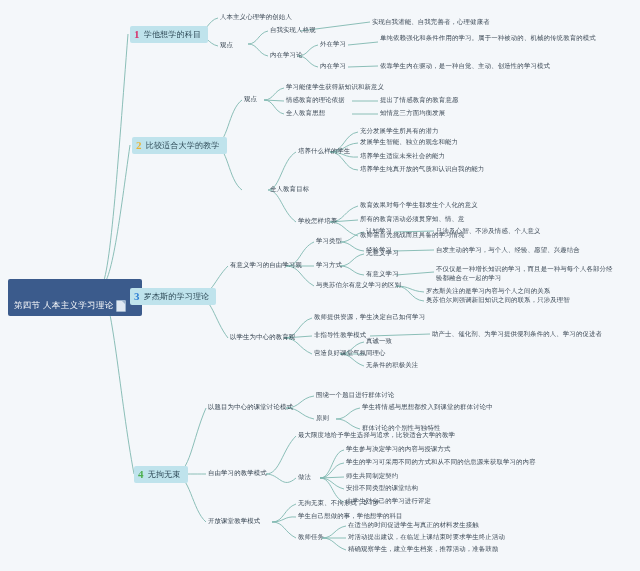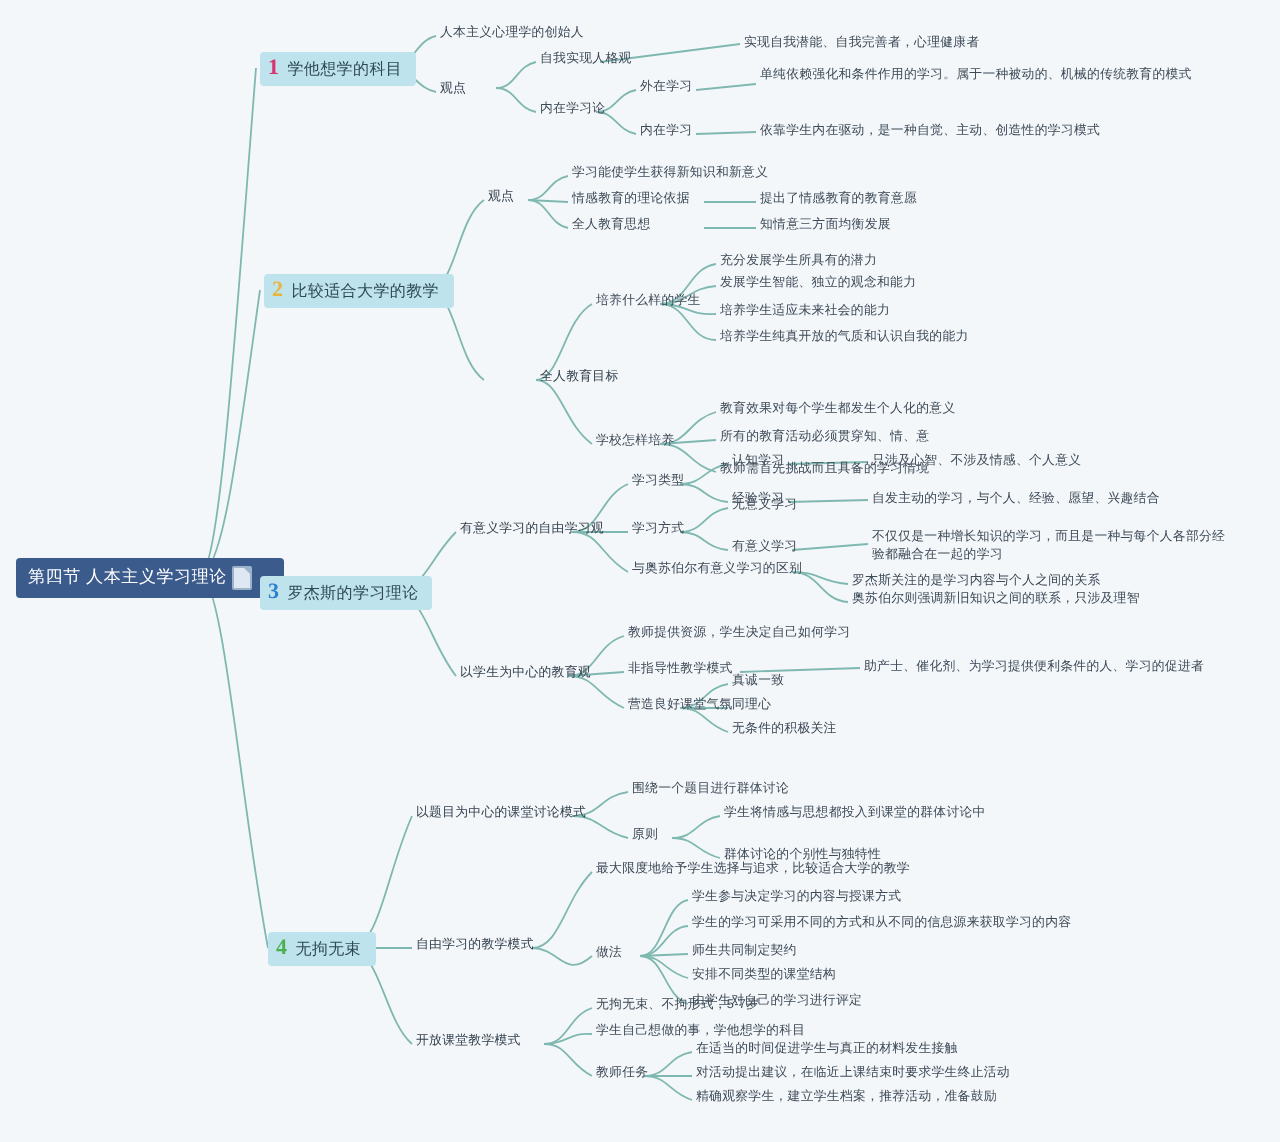--- a/index.html
+++ b/index.html
@@ -13,21 +13,21 @@
   #canvas{position:absolute;left:0;top:0;width:640px;height:571px;}
   #edges{position:absolute;left:0;top:0;width:640px;height:571px;pointer-events:none;}
 
   .node{position:absolute;white-space:nowrap;}
 
   
   .root{
     background:#3b5b8c;
     color:#ffffff;
     font-size:8.5px;
-    padding:4px 16px 4px 6px;
+    padding:21px 16px 4px 6px;
     border-radius:2px;
     letter-spacing:.3px;
     display:flex;align-items:flex-start;gap:3px;
   }
   .root .doc-ic{
     display:inline-block;width:8px;height:10px;
     background:#dfe8f2;border:1px solid #9db3cc;border-radius:1px;
     position:relative;
   }
   .root .doc-ic:after{

